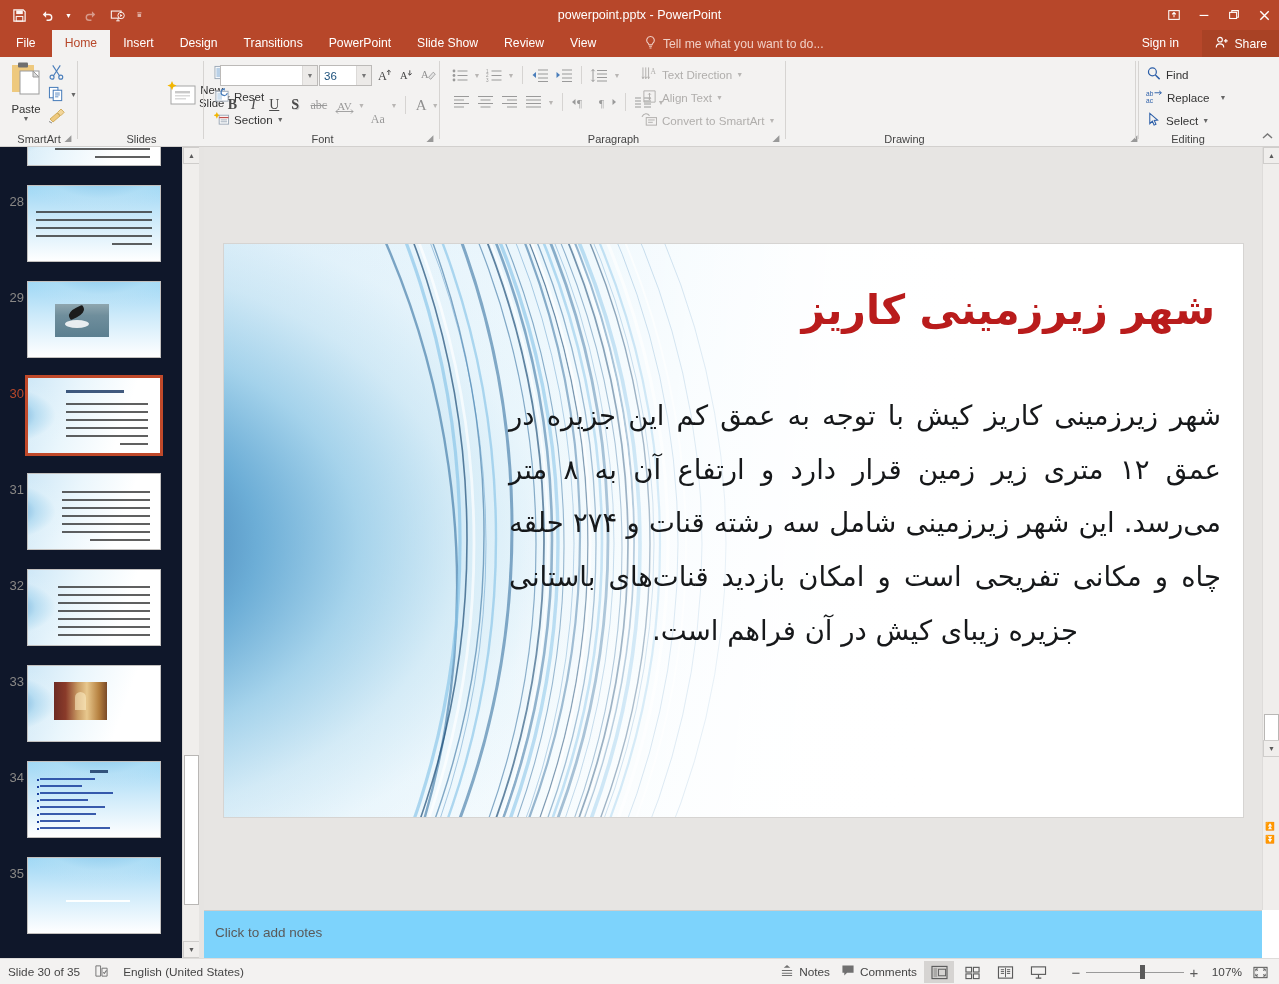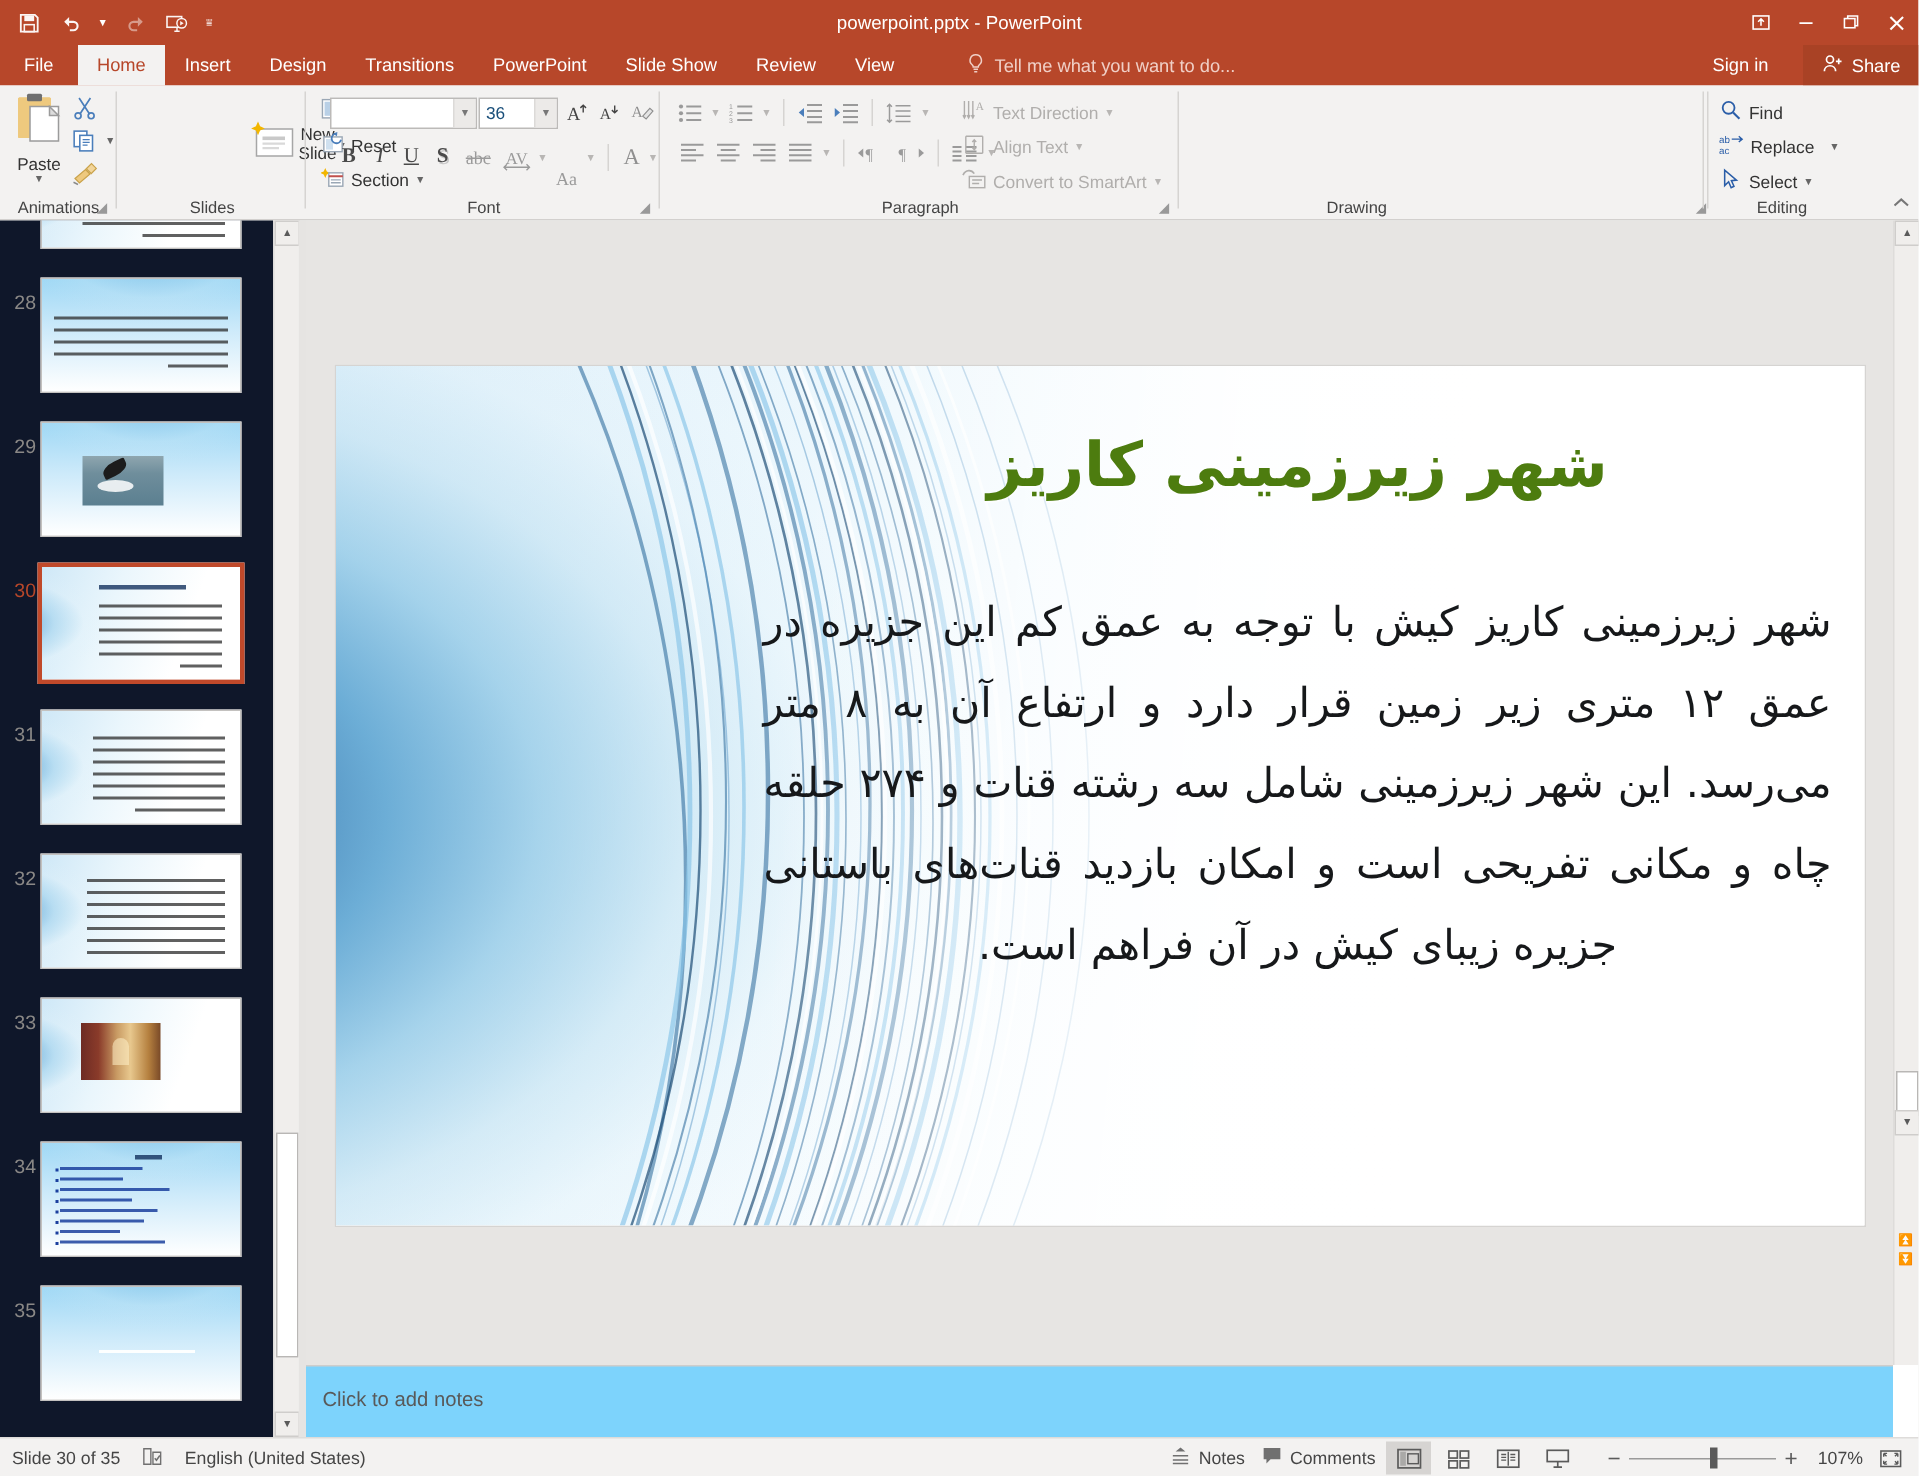--- a/index.html
+++ b/index.html
@@ -195,23 +195,23 @@
         rgba(178,218,238,0.42) 33%,
         rgba(218,238,248,0.22) 40%,
         rgba(238,248,253,0.08) 46%,
         rgba(255,255,255,0) 53%),
       linear-gradient(115deg,
         #dff0fa 0%, #eef8fd 30%, #f8fcfe 55%, #ffffff 78%, #ffffff 100%);
   }
   #streaks { position: absolute; inset: 0; overflow: hidden; }
   #slide-title {
     position: absolute; right: 28px; top: 42px; width: 700px;
-    text-align: center;
+    text-align: right;
     font-family: "DejaVu Sans", sans-serif;
-    font-size: 41px; font-weight: 700; color: #4d7c0f;
+    font-size: 41px; font-weight: 700; color: #b91c1c;
     direction: rtl; line-height: 1.2;
     text-shadow: 0 1px 0 rgba(255,255,255,.65);
   }
   #slide-body {
     position: absolute; right: 22px; top: 145px; width: 712px;
     direction: rtl; text-align: justify; text-align-last: center;
     font-family: "DejaVu Sans", sans-serif;
     font-size: 27.5px; color: #16181a; line-height: 1.95;
   }
 
@@ -382,21 +382,21 @@
         </svg>
       <span class="caret" style="margin-left:5px;">▼</span>
     </div>
     <div class="mini-btn" style="left:48px;top:51px;">
       <svg width="18" height="16" viewBox="0 0 18 16">
           <path d="M2 11 9 5l3 3-7 6z" fill="#eec97e" stroke="#c9a24a" stroke-width=".8"></path>
           <path d="M9.5 4.5 13 1l3.2 3.3-3.4 3.4z" fill="#f2d59a" stroke="#c9a24a" stroke-width=".8"></path>
           <path d="M1 13.5 4 15" stroke="#8a8a8a" stroke-width="1"></path>
         </svg>
     </div>
-    <div class="grp-label">Animations</div>
+    <div class="grp-label">SmartArt</div>
     <div class="dlg" style="right:4px;">◢</div>
     <div class="grp-sep" style="right:0;"></div>
   </div>
 
   <div class="grp" id="g-slides">
     <div id="newslide">
       <span>
         <svg width="34" height="30" viewBox="0 0 34 30">
           <rect x="6" y="6" width="24" height="18" fill="#fff" stroke="#a6a6a6" stroke-width="1"></rect>
           <rect x="10" y="11" width="15" height="2.4" fill="#c9c9c9"></rect>

